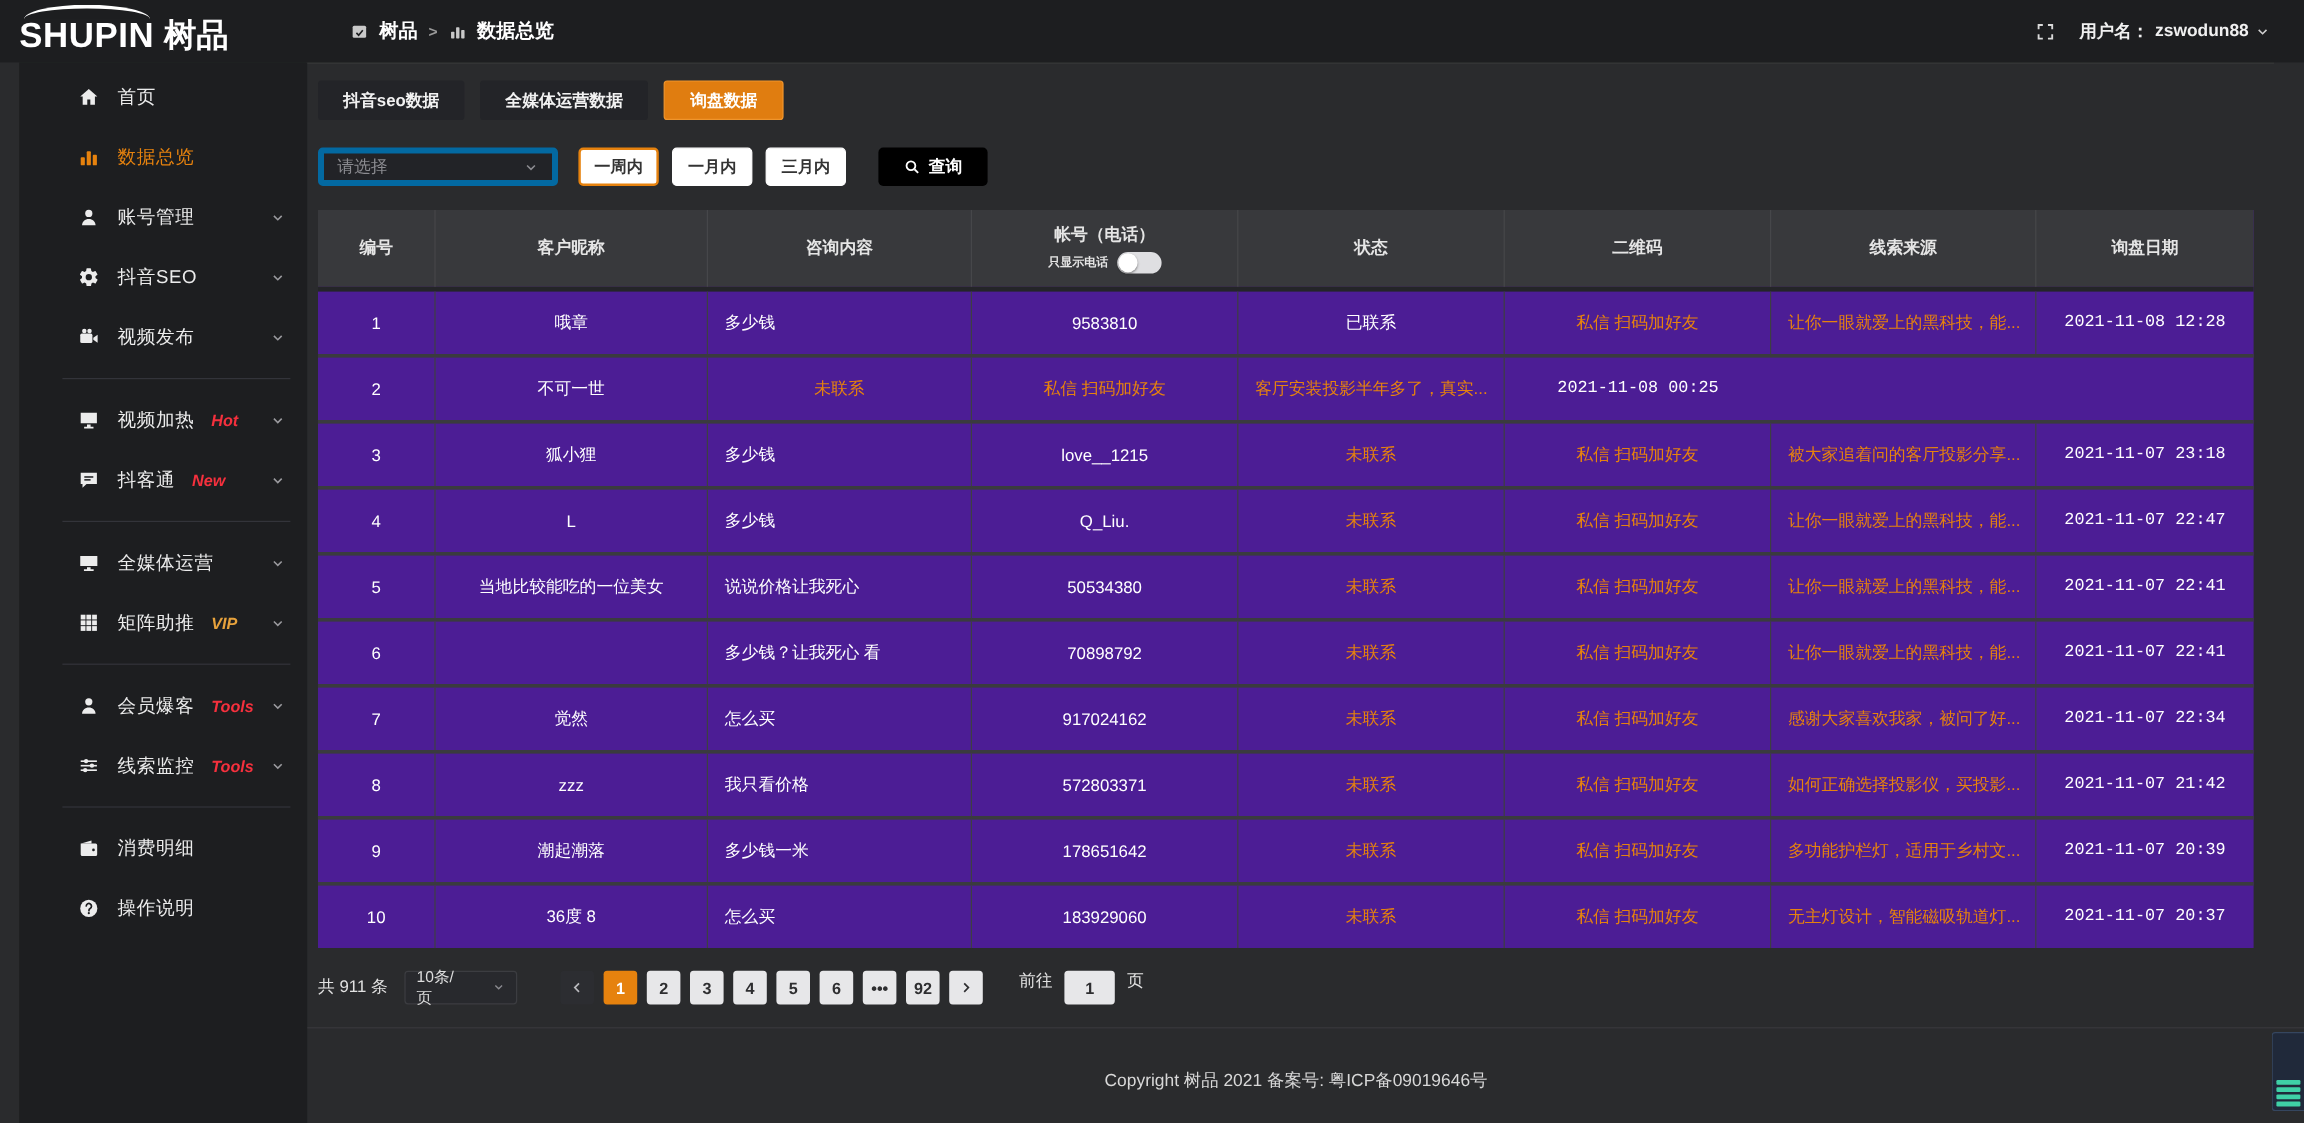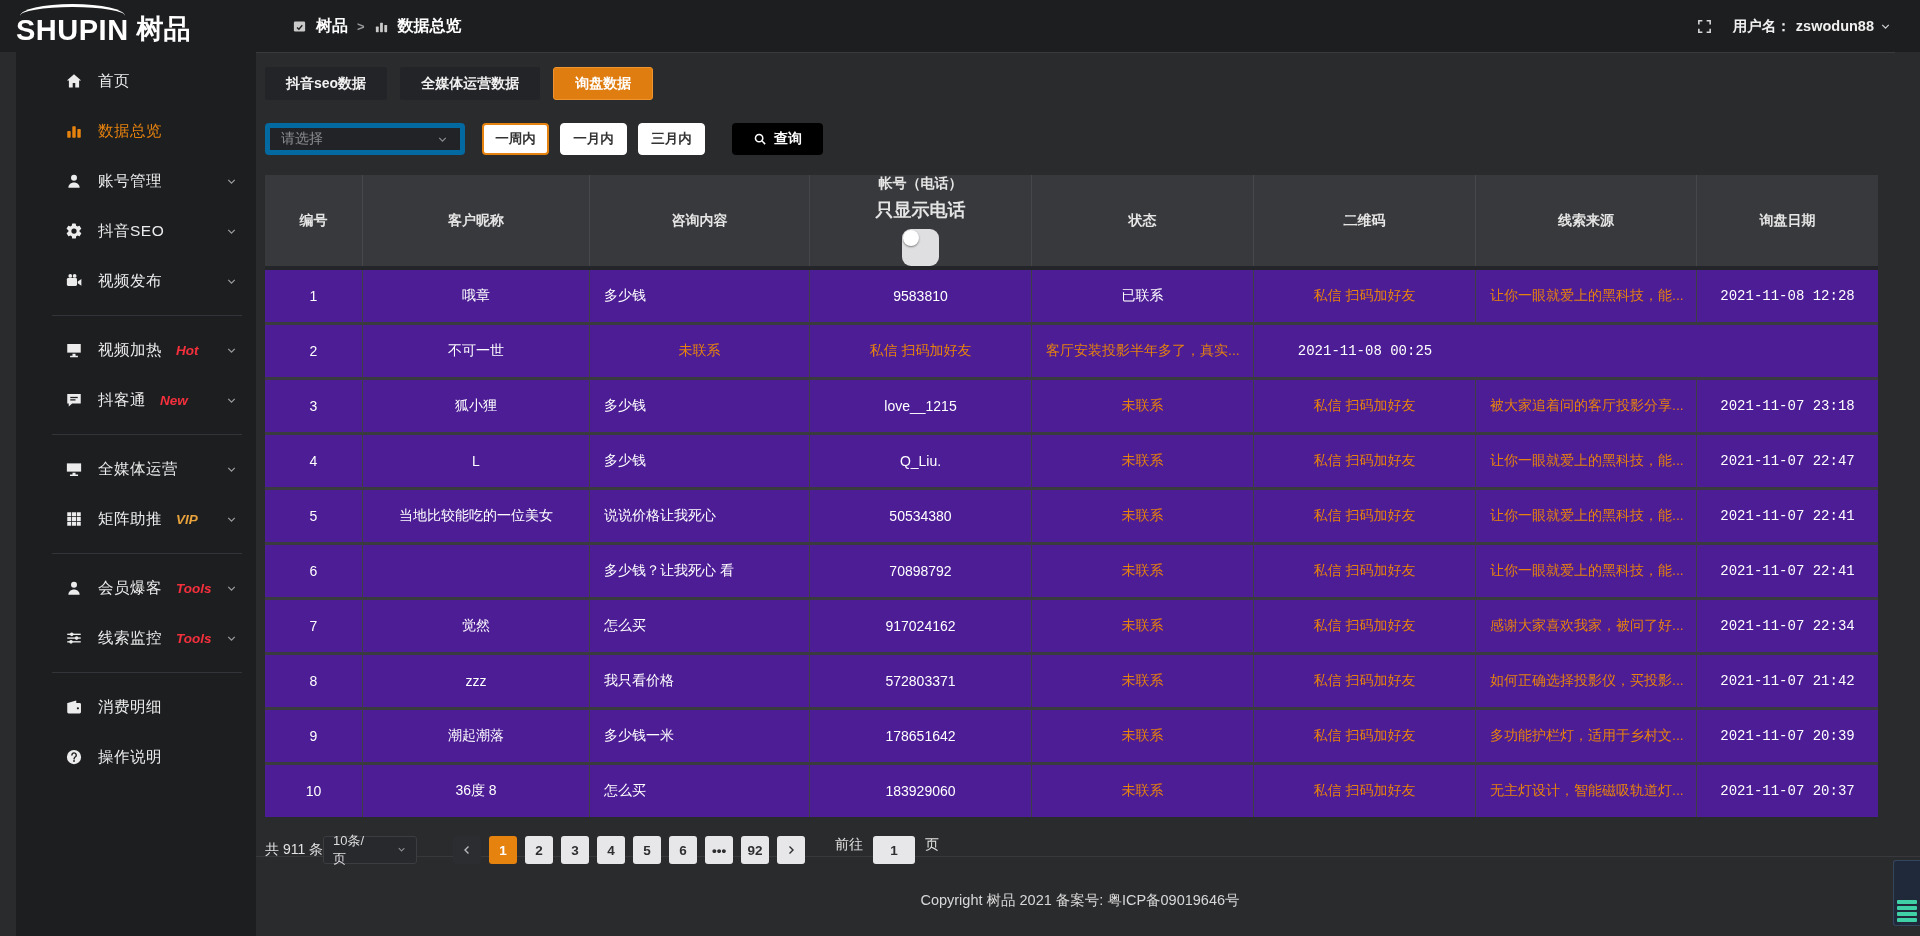--- a/index.html
+++ b/index.html
@@ -53,35 +53,35 @@
   .query-btn { height:32px; padding:0 21px; background:#000000; color:#fff; border-radius:4px; display:flex; align-items:center; gap:7px; font-size:14px; font-weight:bold; margin-left:27px; cursor:pointer; }
   .search-icon { width:14px; height:14px; }
 
   
   .table { margin-top:20px; width:1613px; background:#4c1d95; }
   .t-head, .t-row { display:grid; grid-template-columns:98px 227px 220px 222px 222px 222px 221px 181px; }
   .t-head { background:#38393c; }
   .t-hcell { min-height:64px; display:flex; align-items:center; justify-content:center; border-right:1px solid #46474a; font-size:14px; color:#e5e5e5; font-weight:bold; padding:0 12px; }
   .t-hcell:last-child { border-right:none; }
   .t-hcell.col-phone { flex-direction:column; gap:5px; }
-  .toggle-row { display:flex; align-items:center; gap:7px; font-size:18px;flex-direction:column; }
+  .toggle-row { display:flex; align-items:center; gap:7px; font-size:10px; }
   .switch { width:37px; height:18px; border-radius:9px; background:#dfdfe2; position:relative; cursor:pointer; flex:0 0 37px; }
   .switch::after { content:""; position:absolute; left:1px; top:1px; width:16px; height:16px; border-radius:50%; background:#fff; box-shadow:0 1px 2px rgba(0,0,0,.45); }
   .t-body { border-top:4px solid #242528; }
   .t-row { border-bottom:3px solid #3a3b3e; }
   .t-row:last-child { border-bottom:none; }
   .t-cell { min-height:52px; display:flex; align-items:center; justify-content:center; border-right:1px solid #3e3f43; font-size:14px; color:#fff; padding:0 14px; overflow:hidden; white-space:nowrap; }
   .t-cell:last-child { border-right:none;font-family:Liberation Mono, monospace; }
   .t-cell.left { justify-content:flex-start; }
   .orange { color:#e6820e; }
 
   
   .pager { display:flex; align-items:center; margin-top:19px; font-size:14px; }
   .pager-total { color:#e2e2e2; }
-  .size-select { width:94px; height:28px; background:#28292d; border:1px solid #3c3d41; border-radius:3px; display:flex; align-items:center; padding:0 9px; color:#ddd; font-size:13px; cursor:pointer;gap:25px; }
+  .size-select { width:94px; height:28px; background:#28292d; border:1px solid #3c3d41; border-radius:3px; display:flex; align-items:center; padding:0 9px; color:#ddd; font-size:13px; margin-left:14px; cursor:pointer;gap:25px; }
   .pages { display:flex; gap:8px; margin-left:36px; align-items:center; }
   .pbtn { min-width:28px; height:28px; padding:0 4px; border-radius:3px; background:#e7e7e9; color:#2e2e30; display:flex; align-items:center; justify-content:center; font-size:13.5px; font-weight:bold; cursor:pointer; }
   .pbtn.nav { background:#2c2d31; color:#b9b9bd; }
   .pbtn.nav.next { background:#e7e7e9; color:#2e2e30; }
   .pbtn.active { background:#e6820e; color:#fff; }
   .nav-icon { width:12px; height:12px; }
   .goto { display:flex; align-items:flex-start; gap:10px; margin-left:30px; color:#e2e2e2; }
   .goto-input { width:42px; height:28px; background:#e7e7e9; border-radius:3px; color:#2e2e30; display:flex; align-items:center; justify-content:center; font-weight:bold; font-size:13.5px; }
 
   

